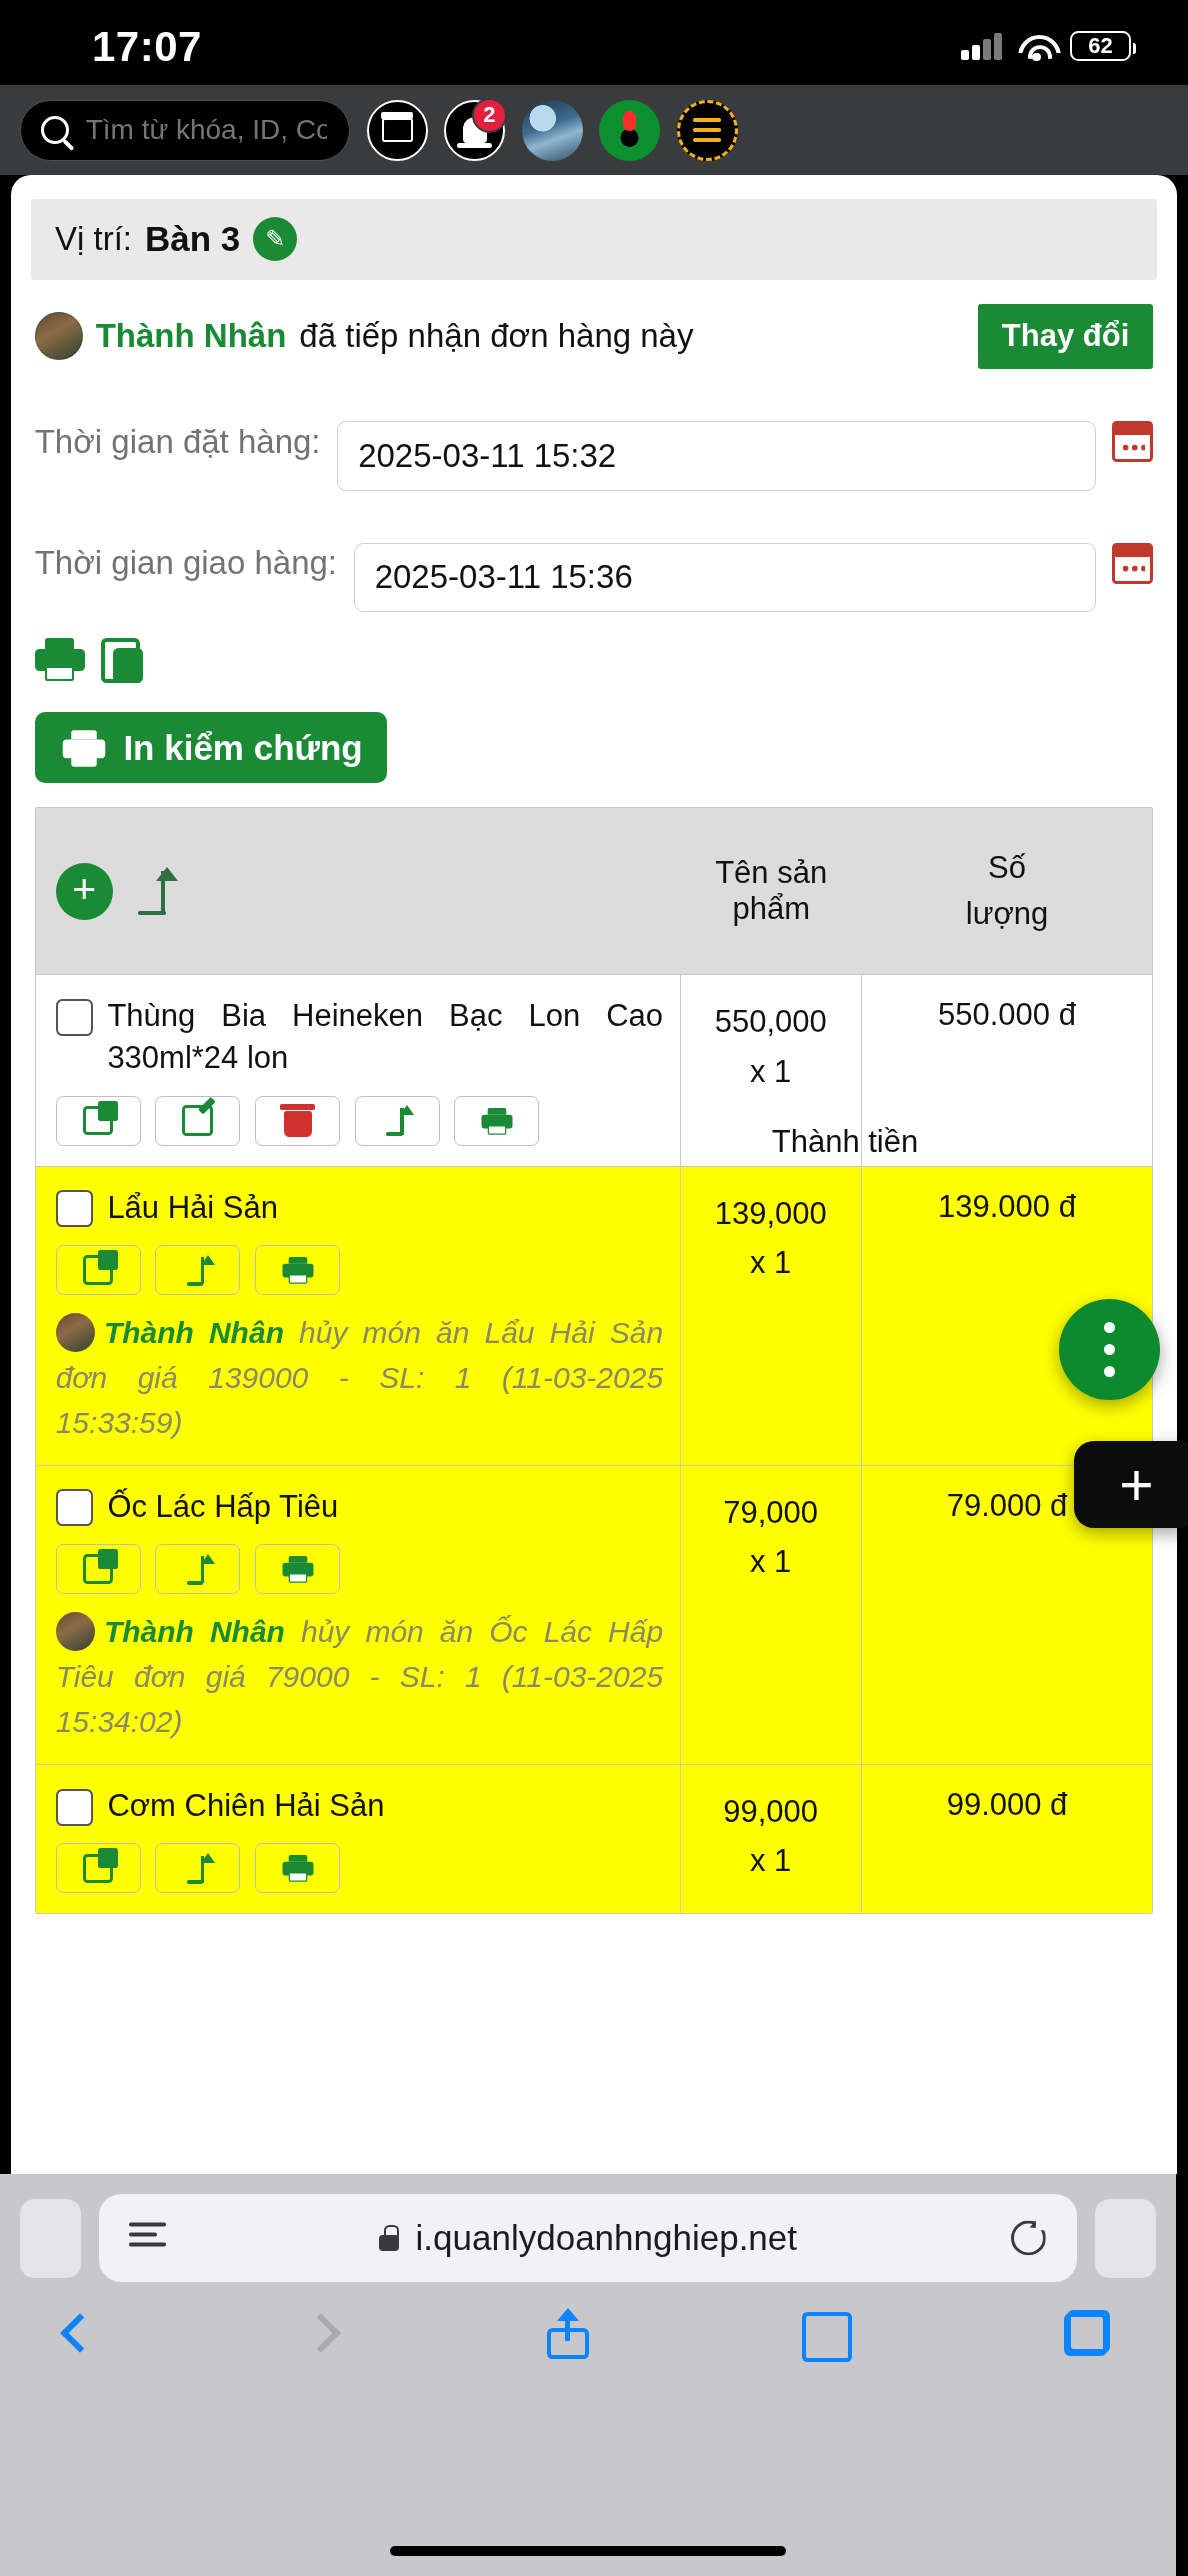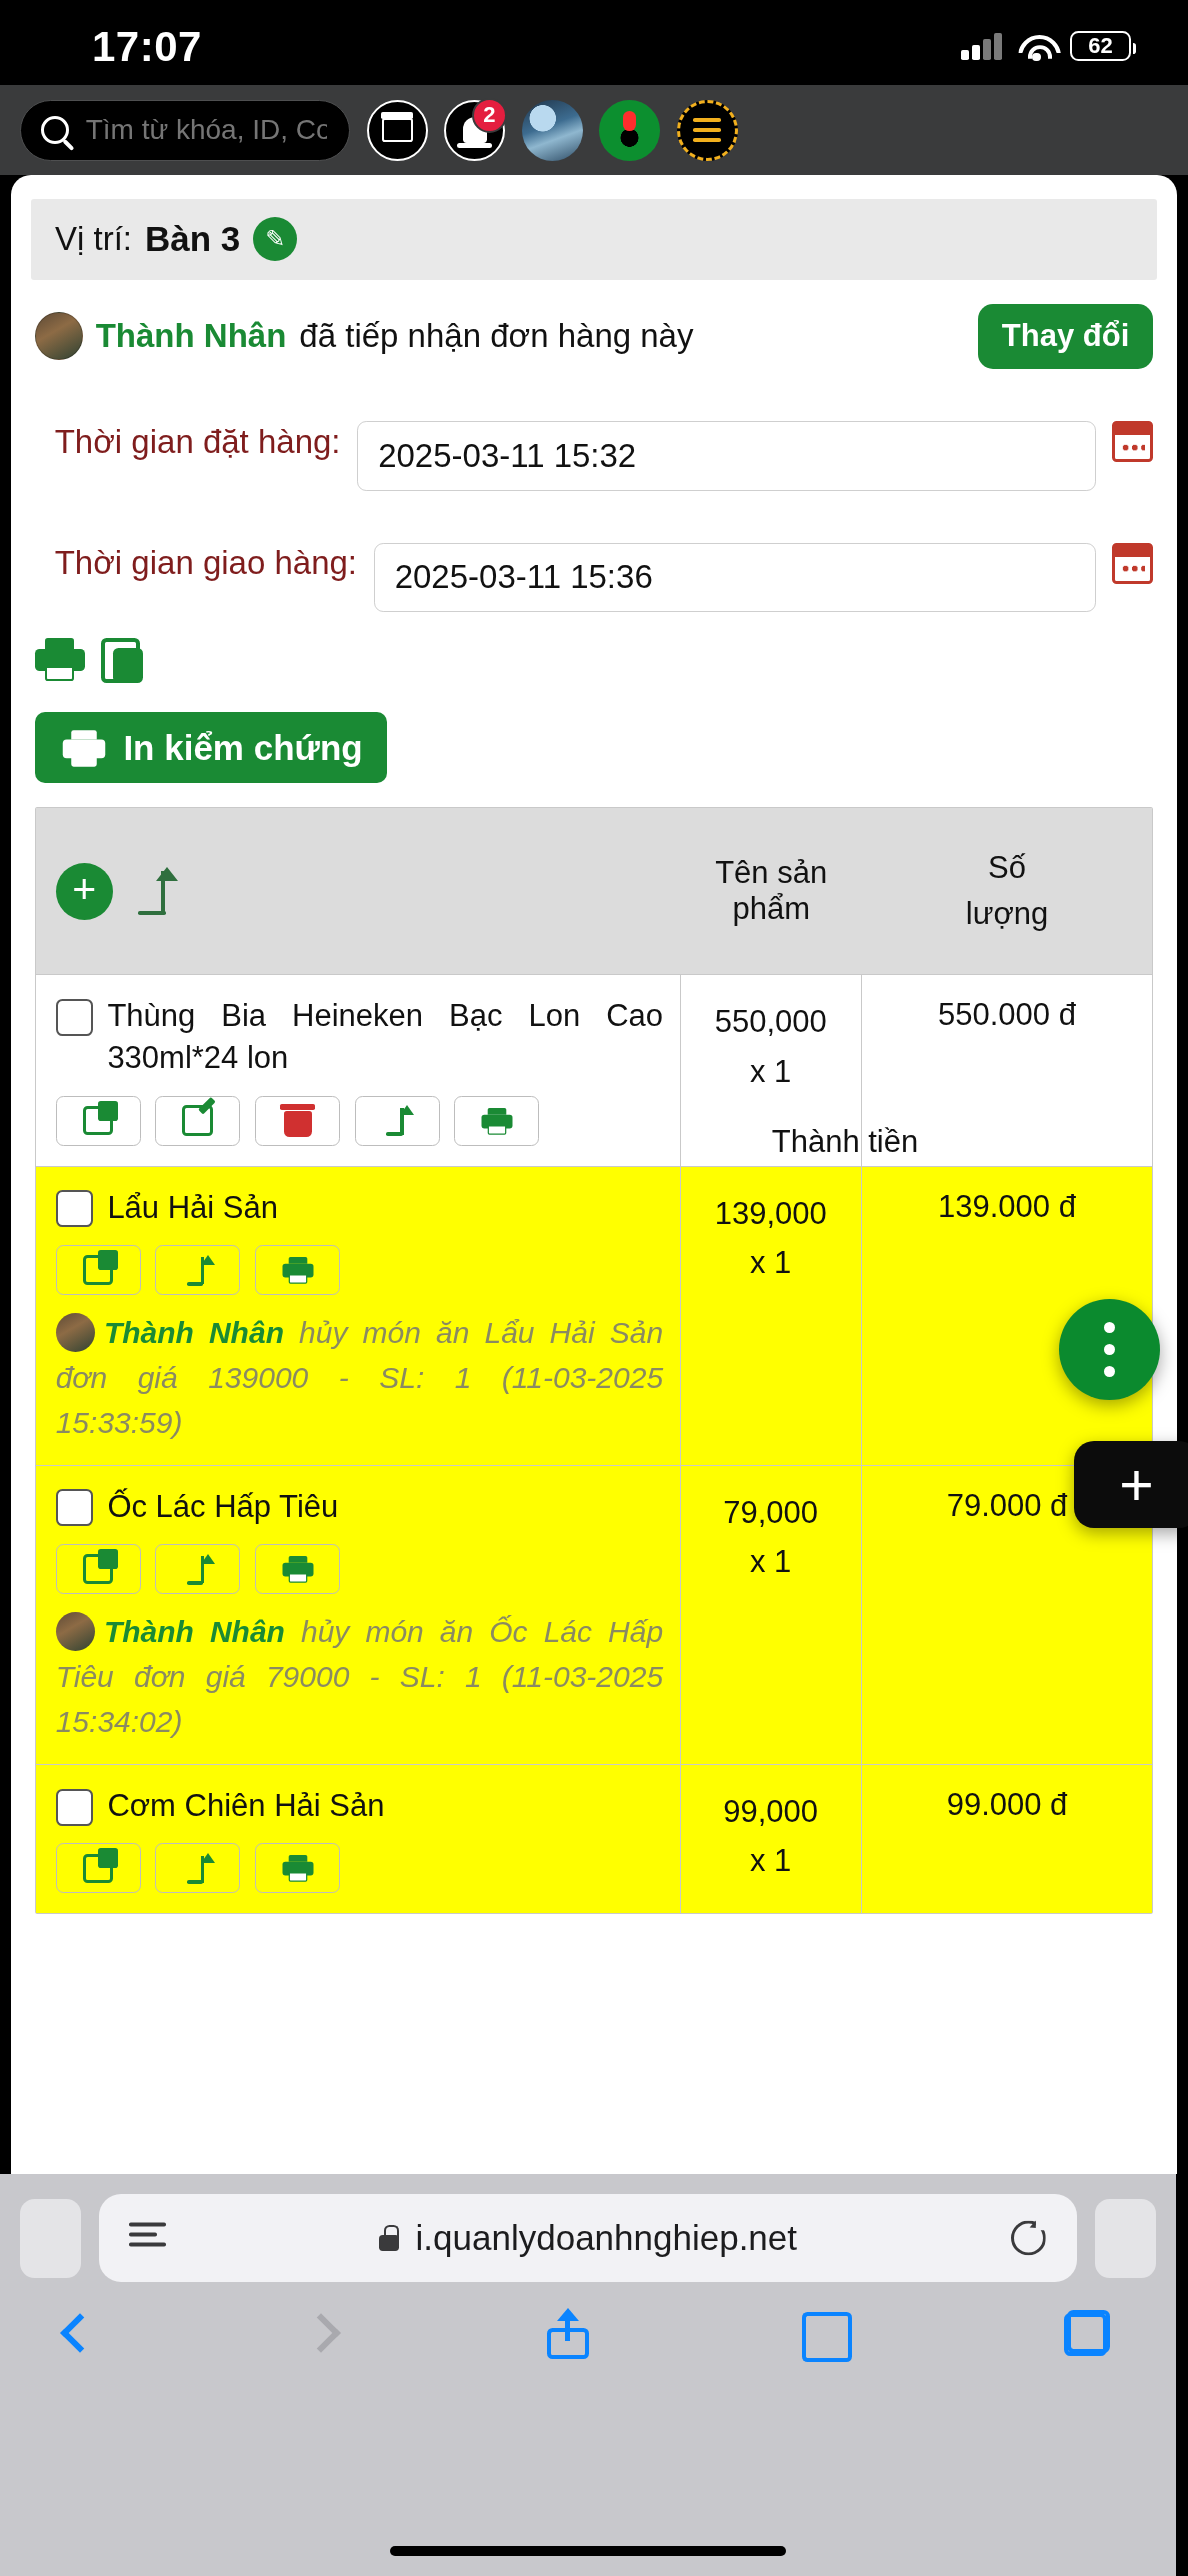--- a/index.html
+++ b/index.html
@@ -165,29 +165,29 @@
   }
   .mini-av {
     width: 48px; height: 48px; border-radius: 50%; flex: 0 0 auto;
     background: linear-gradient(150deg, #5d4a36 0%, #8d6b45 40%, #2f4232 100%);
     border: 0.9px solid #0003;
   }
   .green-name { color: #1a8a34; font-weight: 700; }
   .btn-change {
     margin-left: auto;
     background: #1a8a34; color: #fff; font-size: 31px; font-weight: 700;
-    border: 0; border-radius: 15px; padding: 14.7px 24px;
+    border: 0; border-radius: 3px; padding: 14.7px 24px;
     font-family: "Liberation Sans", sans-serif;
   }
 
   .time-row {
     display: flex; align-items: center; gap: 16.6px;
     margin: 24px 3.7px 0 3.7px;
   }
-  .time-lbl { color: #7f1d1d; font-size: 33px; white-space: nowrap; margin-left: 20px; }
+  .time-lbl { color: #737373; font-size: 33px; white-space: nowrap; }
   .time-input {
     flex: 1 1 auto;
     border: 1.8px solid #cfcfcf; border-radius: 9.2px;
     background: #fff; color: #111; font-size: 33px;
     padding: 14.7px 20px; outline: none;
     font-family: "Liberation Sans", sans-serif;
     margin-top: 28px;
   }
   .cal-ico {
     width: 41px; height: 41px; border: 3.7px solid #c0392b; border-radius: 4.6px;

